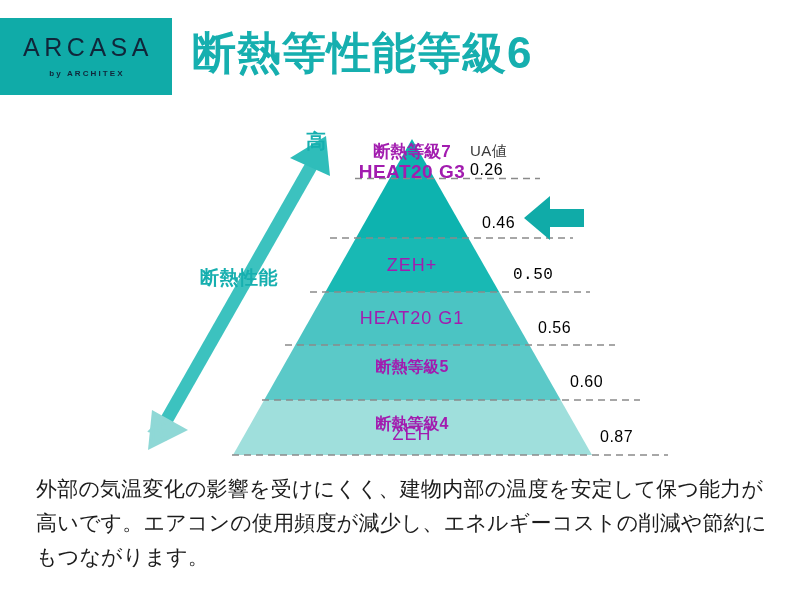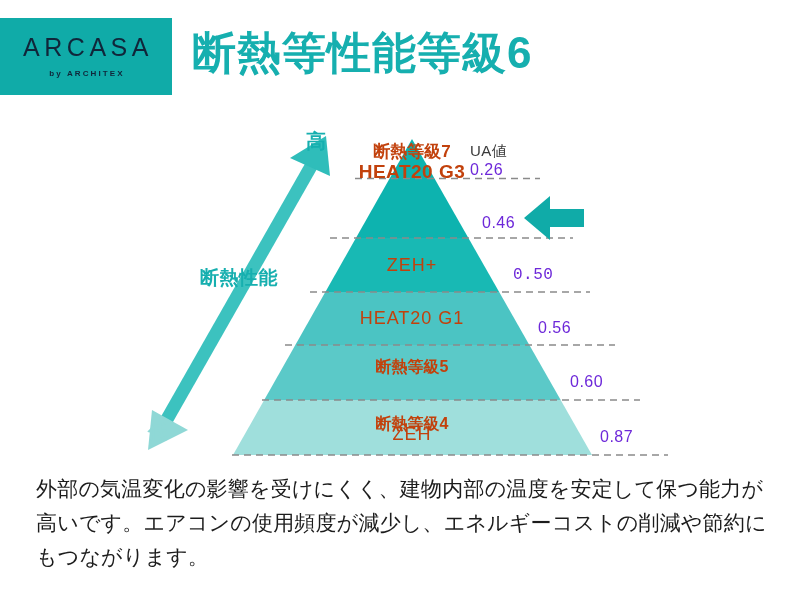--- a/index.html
+++ b/index.html
@@ -106,31 +106,31 @@
   
   #pyramid-svg {
     position: absolute;
     left: 0; top: 0;
     width: 800px; height: 600px;
     pointer-events: none;
   }
 
   .band-label {
     position: absolute;
-    color: #c2410c;
+    color: #a21caf;
     text-align: center;
     line-height: 1.12;
     white-space: nowrap;
     font-weight: bold;
   }
   .band-label.thin { font-weight: 400; letter-spacing: 1px; }
 
   .ua-value {
     position: absolute;
-    color: #6d28d9;
+    color: #000000;
     font-size: 16px;
     letter-spacing: 0.5px;
   }
   #ua-header {
     position: absolute;
     left: 470px; top: 142px;
     color: #3A3A3A;
     font-size: 15px;
     letter-spacing: 0.5px;
   }

